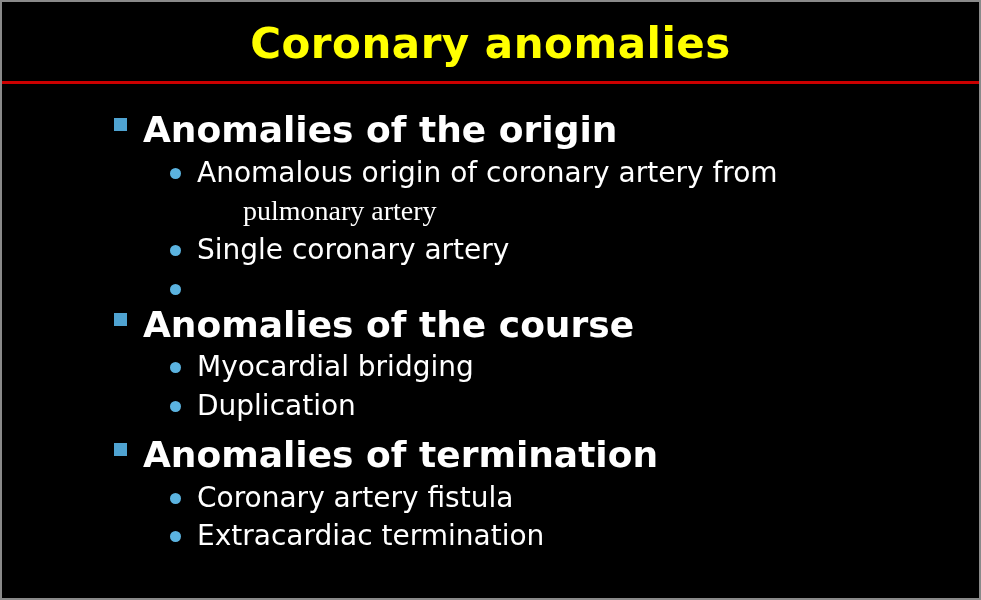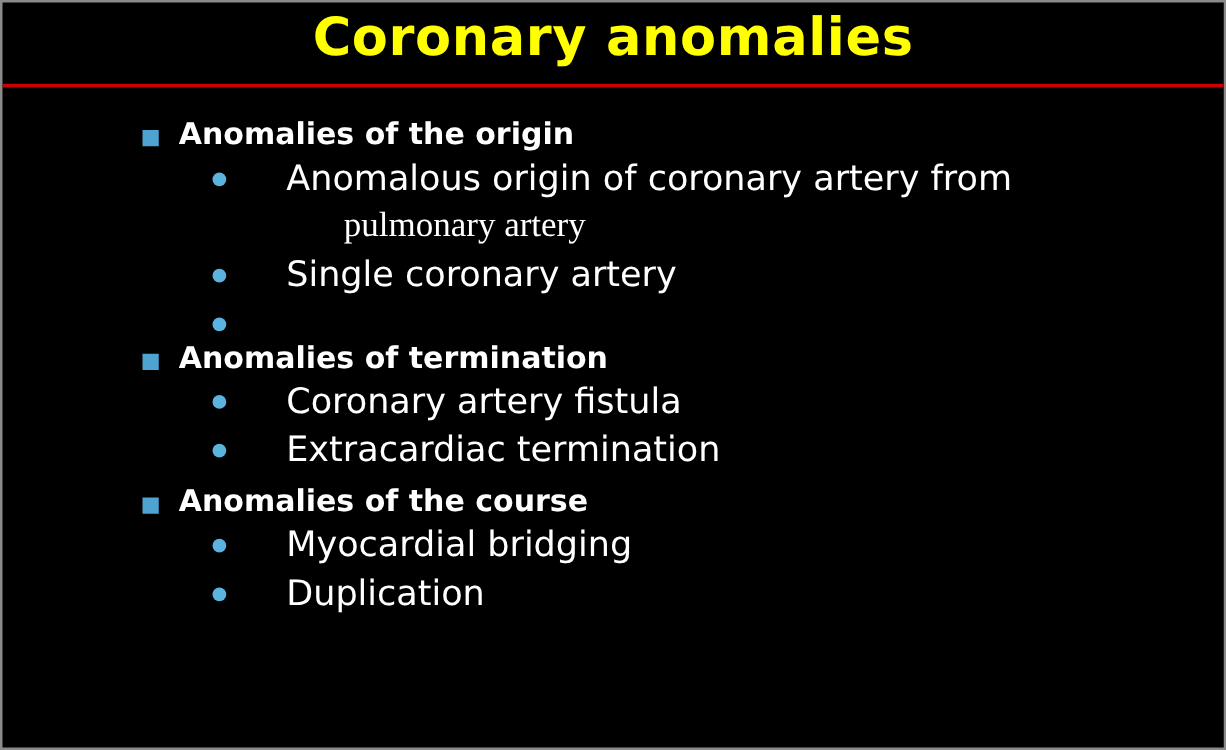--- a/index.html
+++ b/index.html
@@ -11,21 +11,21 @@
     position: relative;
     width: 981px;
     height: 600px;
     background: #000000;
     box-sizing: border-box;
     border: 2px solid #8a8a8a;
     overflow: hidden;
     font-family: "DejaVu Sans", sans-serif;
   }
   .title-area {
-    padding-top: 5px;
+    padding-top: 19px;
     text-align: center;
   }
   .title {
     color: #ffff00;
     font-family: "DejaVu Sans", sans-serif;
     font-weight: bold;
     font-size: 42px;
     letter-spacing: 0.5px;
     line-height: 1.1;
   }
@@ -46,27 +46,26 @@
   .lvl1 .sq {
     width: 13px;
     height: 13px;
     background: #4fa3d1;
     margin: 12px 16px 0 92px;
     flex: 0 0 auto;
   }
   .lvl1 .txt {
     color: #ffffff;
     font-weight: bold;
-    font-size: 24px;
+    font-size: 36px;
     line-height: 1.32;
   }
   .lvl2 {
     display: flex;
     align-items: flex-start;
-    gap: 32px;
   }
   .lvl2 .dot {
     width: 11px;
     height: 11px;
     border-radius: 50%;
     background: #5bb3e0;
     margin: 14px 16px 0 148px;
     flex: 0 0 auto;
   }
   .lvl2 .txt {
@@ -114,41 +113,41 @@
         <span class="txt">Single coronary artery</span>
       </div>
       <div class="lvl2">
         <span class="dot"></span>
       </div>
     </div>
 
     <div class="grp">
       <div class="lvl1">
         <span class="sq"></span>
+        <span class="txt">Anomalies of the course</span>
+      </div>
+      <div class="lvl2">
+        <span class="dot"></span>
+        <span class="txt">Myocardial bridging</span>
+      </div>
+      <div class="lvl2">
+        <span class="dot"></span>
+        <span class="txt">Duplication</span>
+      </div>
+    </div>
+
+    <div class="grp">
+      <div class="lvl1">
+        <span class="sq"></span>
         <span class="txt">Anomalies of termination</span>
       </div>
       <div class="lvl2">
         <span class="dot"></span>
         <span class="txt">Coronary artery fistula</span>
       </div>
       <div class="lvl2">
         <span class="dot"></span>
         <span class="txt">Extracardiac termination</span>
       </div>
     </div>
 
-    <div class="grp">
-      <div class="lvl1">
-        <span class="sq"></span>
-        <span class="txt">Anomalies of the course</span>
-      </div>
-      <div class="lvl2">
-        <span class="dot"></span>
-        <span class="txt">Myocardial bridging</span>
-      </div>
-      <div class="lvl2">
-        <span class="dot"></span>
-        <span class="txt">Duplication</span>
-      </div>
-    </div>
-
   </div>
 </div>
 
 </body></html>

